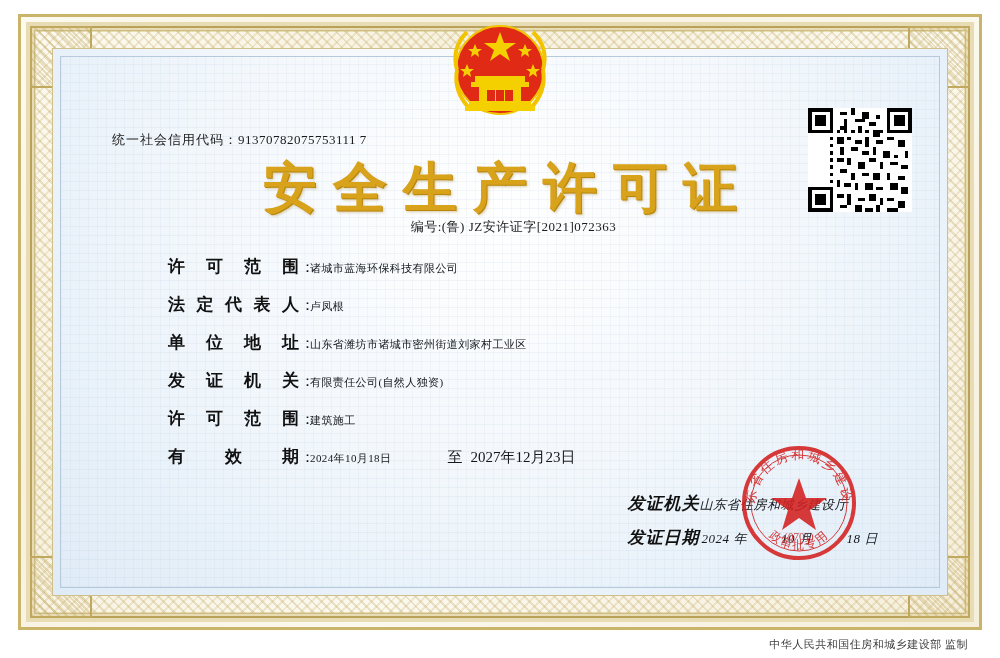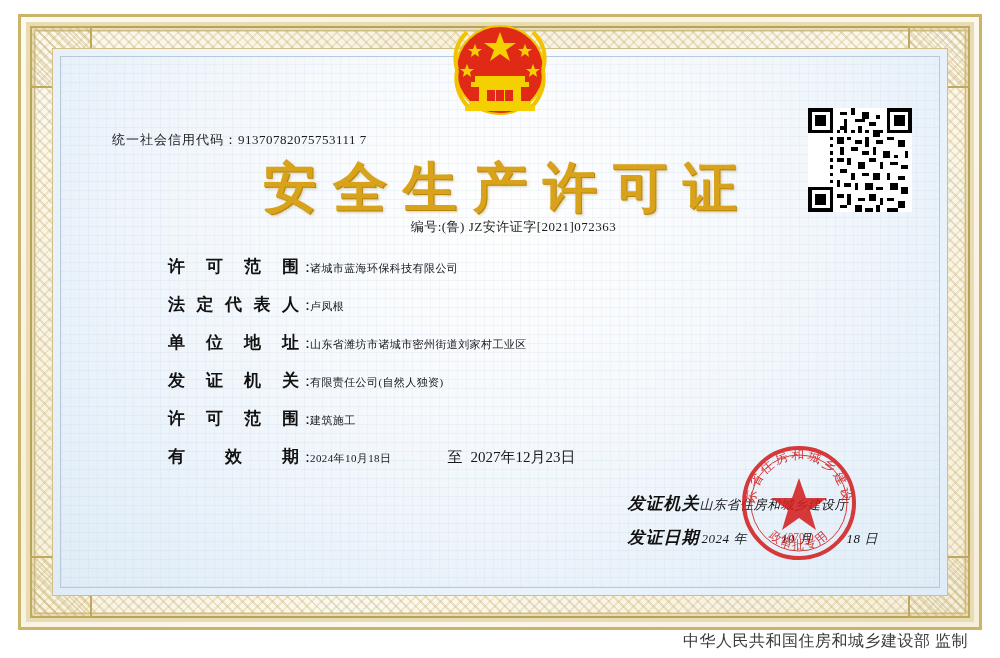--- a/index.html
+++ b/index.html
@@ -272,21 +272,21 @@
     height: 126px;
     z-index: 9;
     opacity: 0.88;
   }
 
   
   .footer {
     position: absolute;
     right: 32px;
     bottom: 6px;
-    font-size: 16px;
+    font-size: 11px;
     color: #3b3b3b;
     font-family: "Liberation Serif", serif;
     letter-spacing: 0.5px;
   }
 </style>
 </head>
 <body>
 
 <div id="cert">
 

